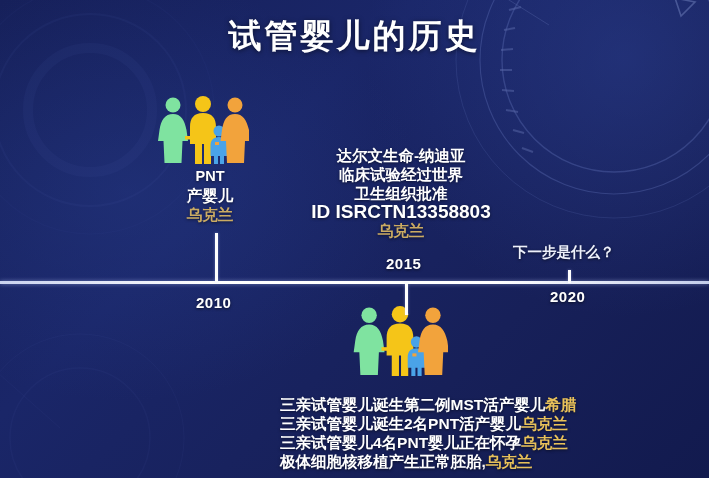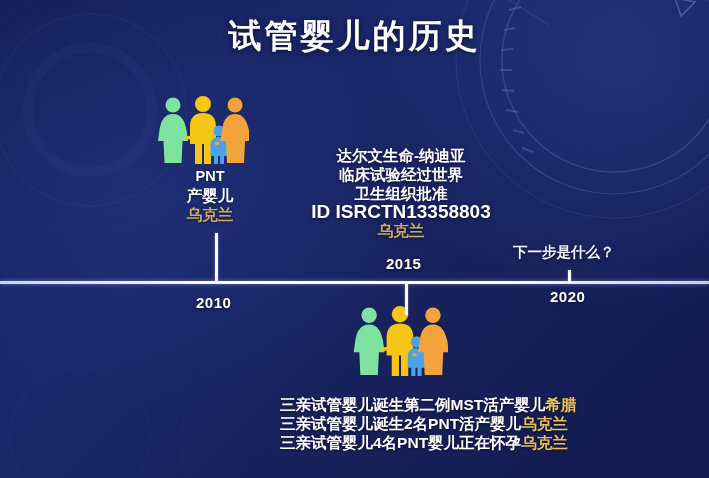--- a/index.html
+++ b/index.html
@@ -257,16 +257,19 @@
   <div class="block block-bot">
     <div class="line">
       <span>三亲试管婴儿诞生第二例MST活产婴儿</span><span class="hl">希腊</span>
     </div>
     <div class="line">
       <span>三亲试管婴儿诞生2名PNT活产婴儿</span><span class="hl">乌克兰</span>
     </div>
     <div class="line">
       <span>三亲试管婴儿4名PNT婴儿正在怀孕</span><span class="hl">乌克兰</span>
     </div>
+    <div class="line">
+      <span>极体细胞核移植产生正常胚胎,</span><span class="hl">乌克兰</span>
+    </div>
   </div>
 
 
 </div>
 
 </body></html>

